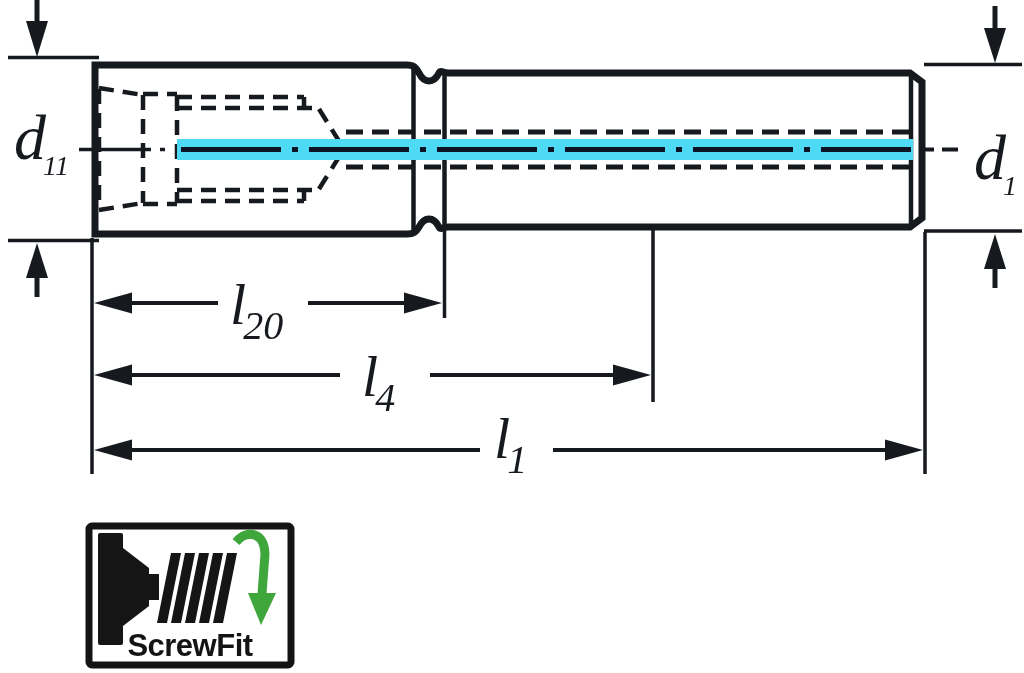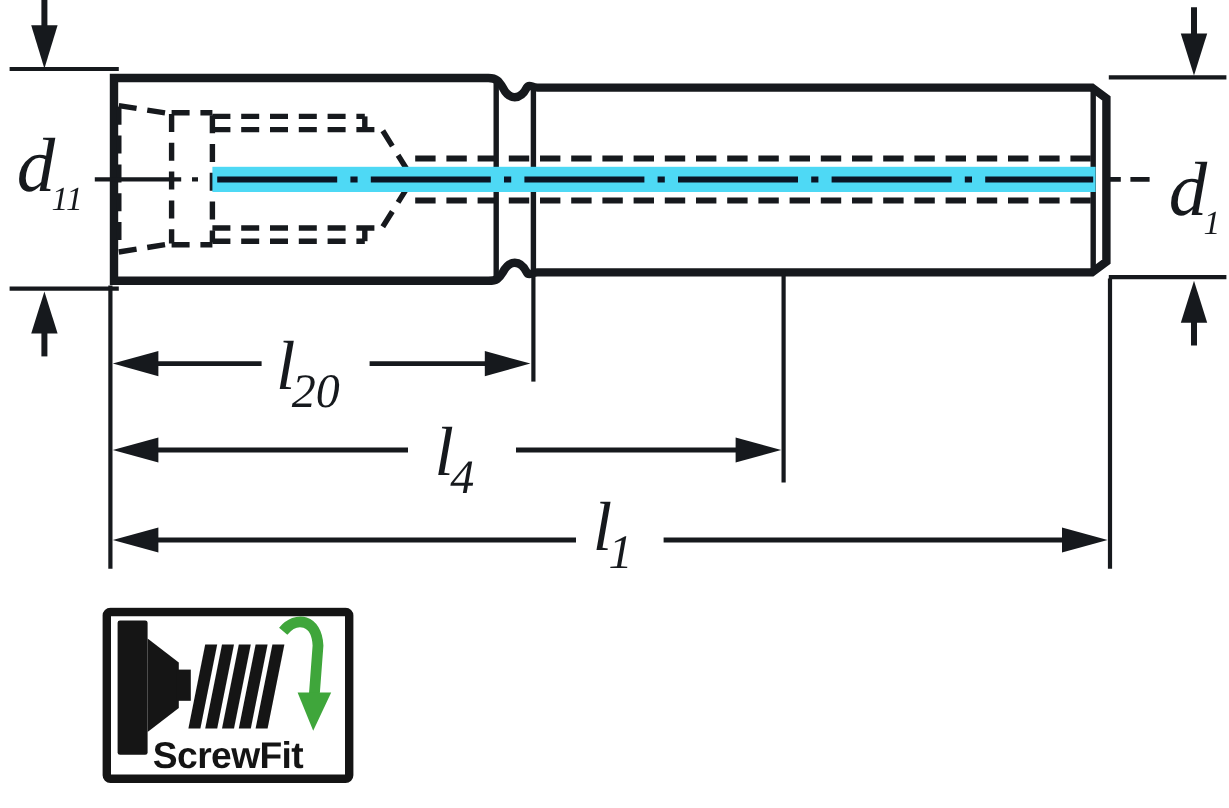--- a/index.html
+++ b/index.html
@@ -23,21 +23,21 @@
   
   .dim-label{
     position:absolute;line-height:1;white-space:nowrap;
     font-family:"Liberation Serif",serif;font-style:italic;color:#16191d;
   }
   .dim-label .base{font-size:64px;}
   .dim-label .sub{font-size:28px;display:inline-block;transform:translateY(16px);margin-left:-3px;}
   .dim-label.len .base{font-size:58px;}
   .dim-label.len .sub{font-size:40px;transform:translateY(15px);}
   
-  .screwfit{position:absolute;left:85px;top:506px;width:210px;height:147px;}
+  .screwfit{position:absolute;left:85px;top:522px;width:210px;height:147px;}
   .screwfit svg{position:absolute;left:0;top:0;}
   .screwfit-text{
     position:absolute;left:0;right:0;bottom:8px;text-align:center;
     font-family:"Liberation Sans",sans-serif;font-size:31px;font-weight:600;
     letter-spacing:-0.5px;color:#141414;line-height:1;
   }
 </style>
 </head>
 <body>
 

